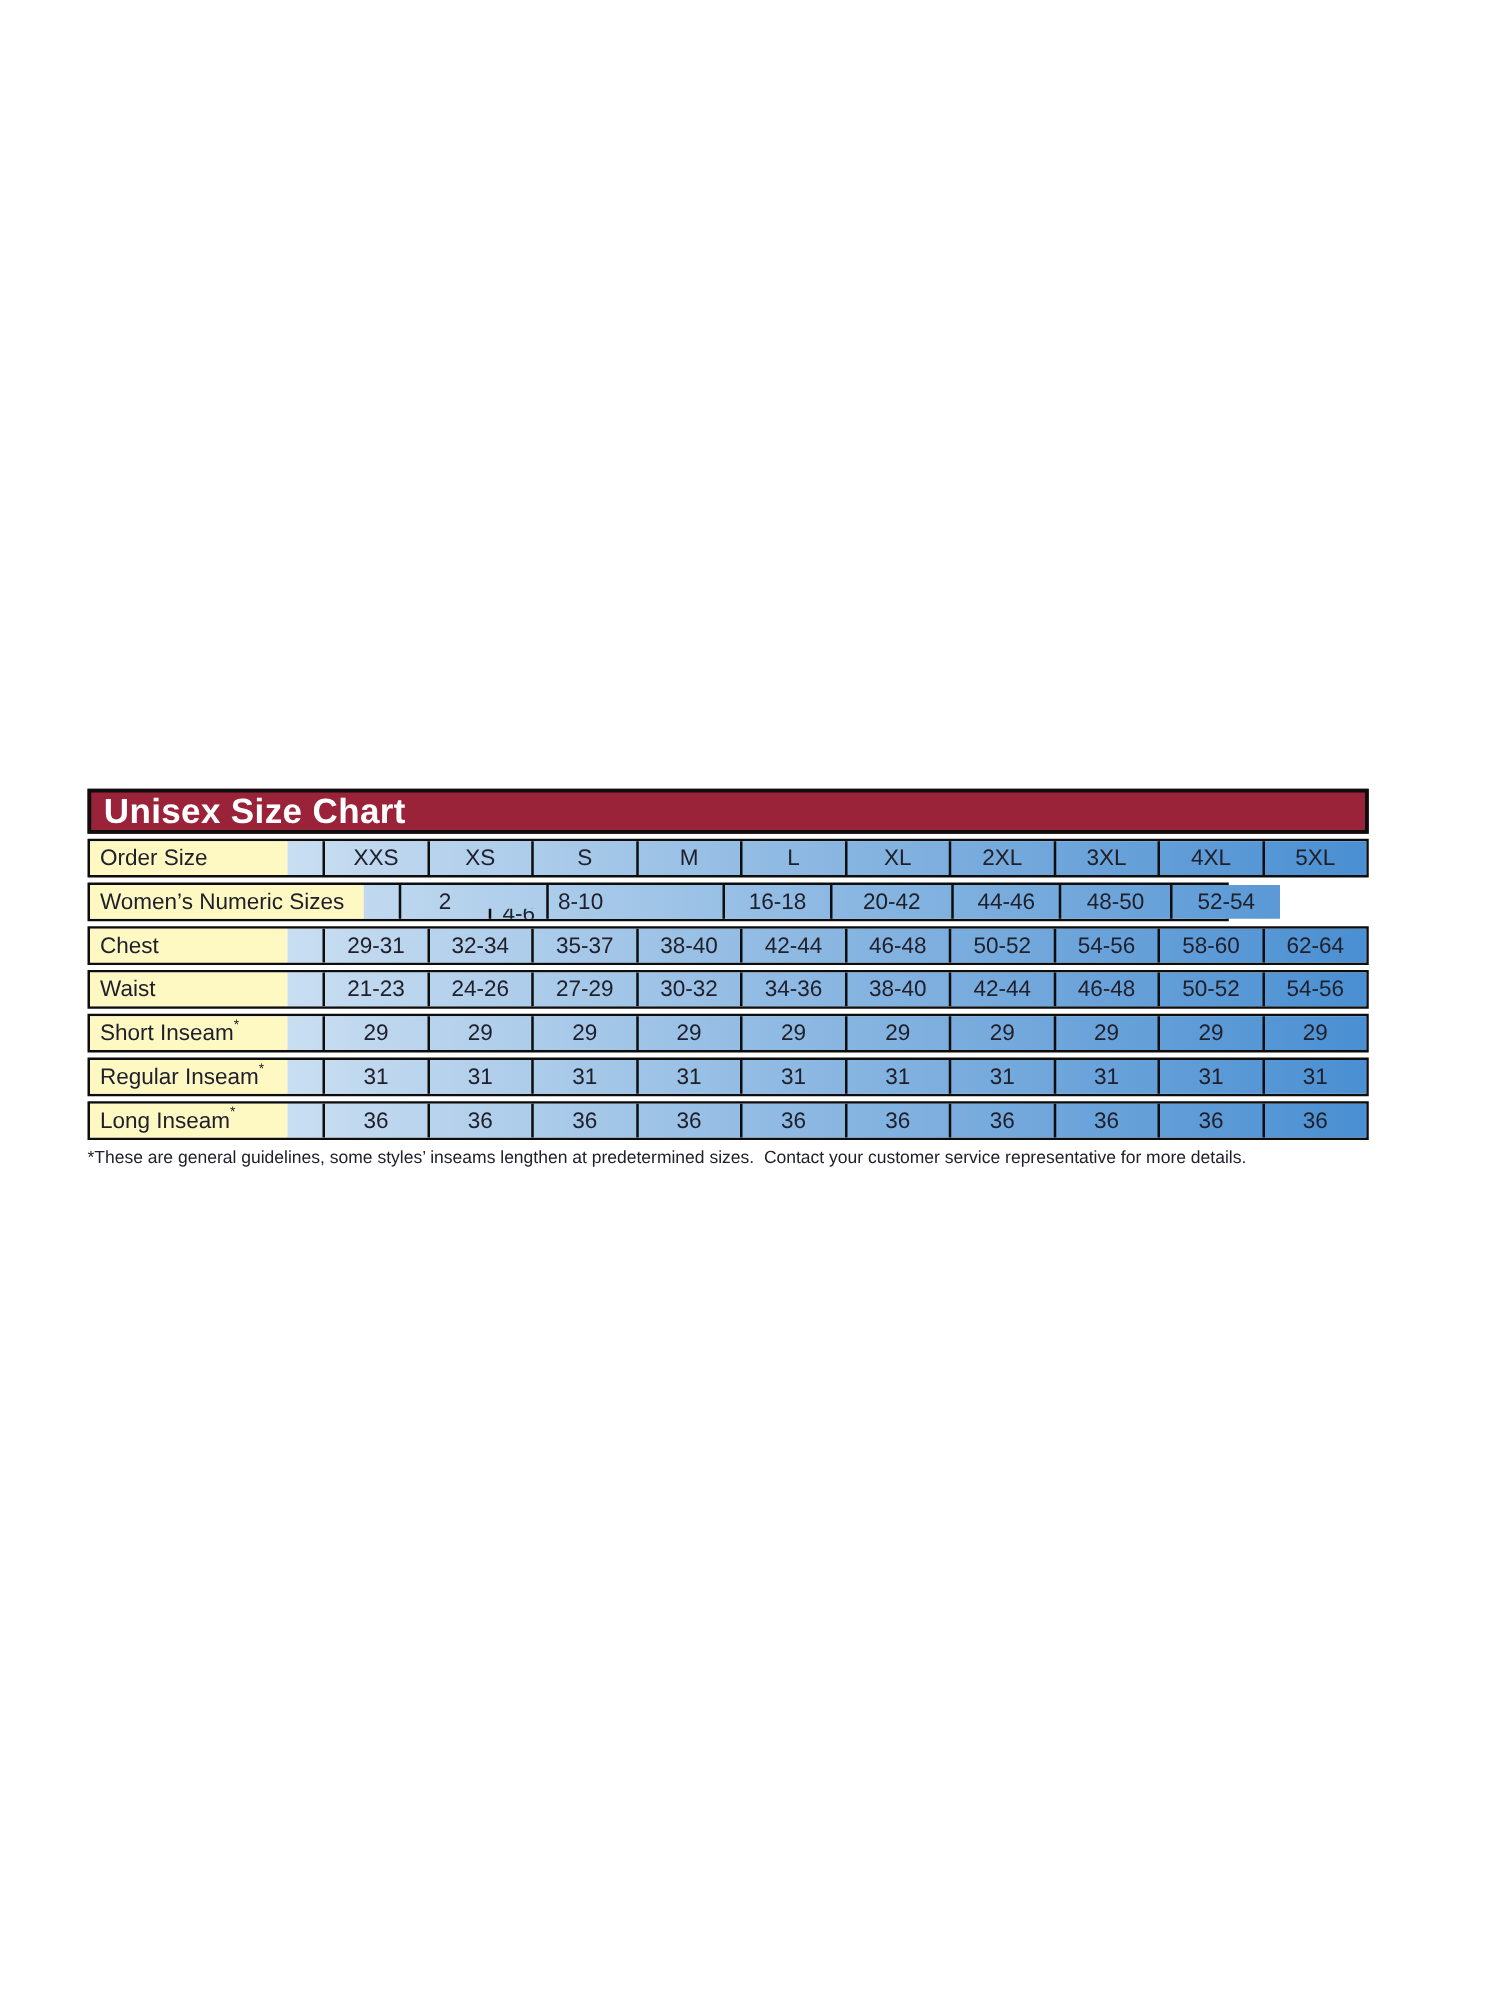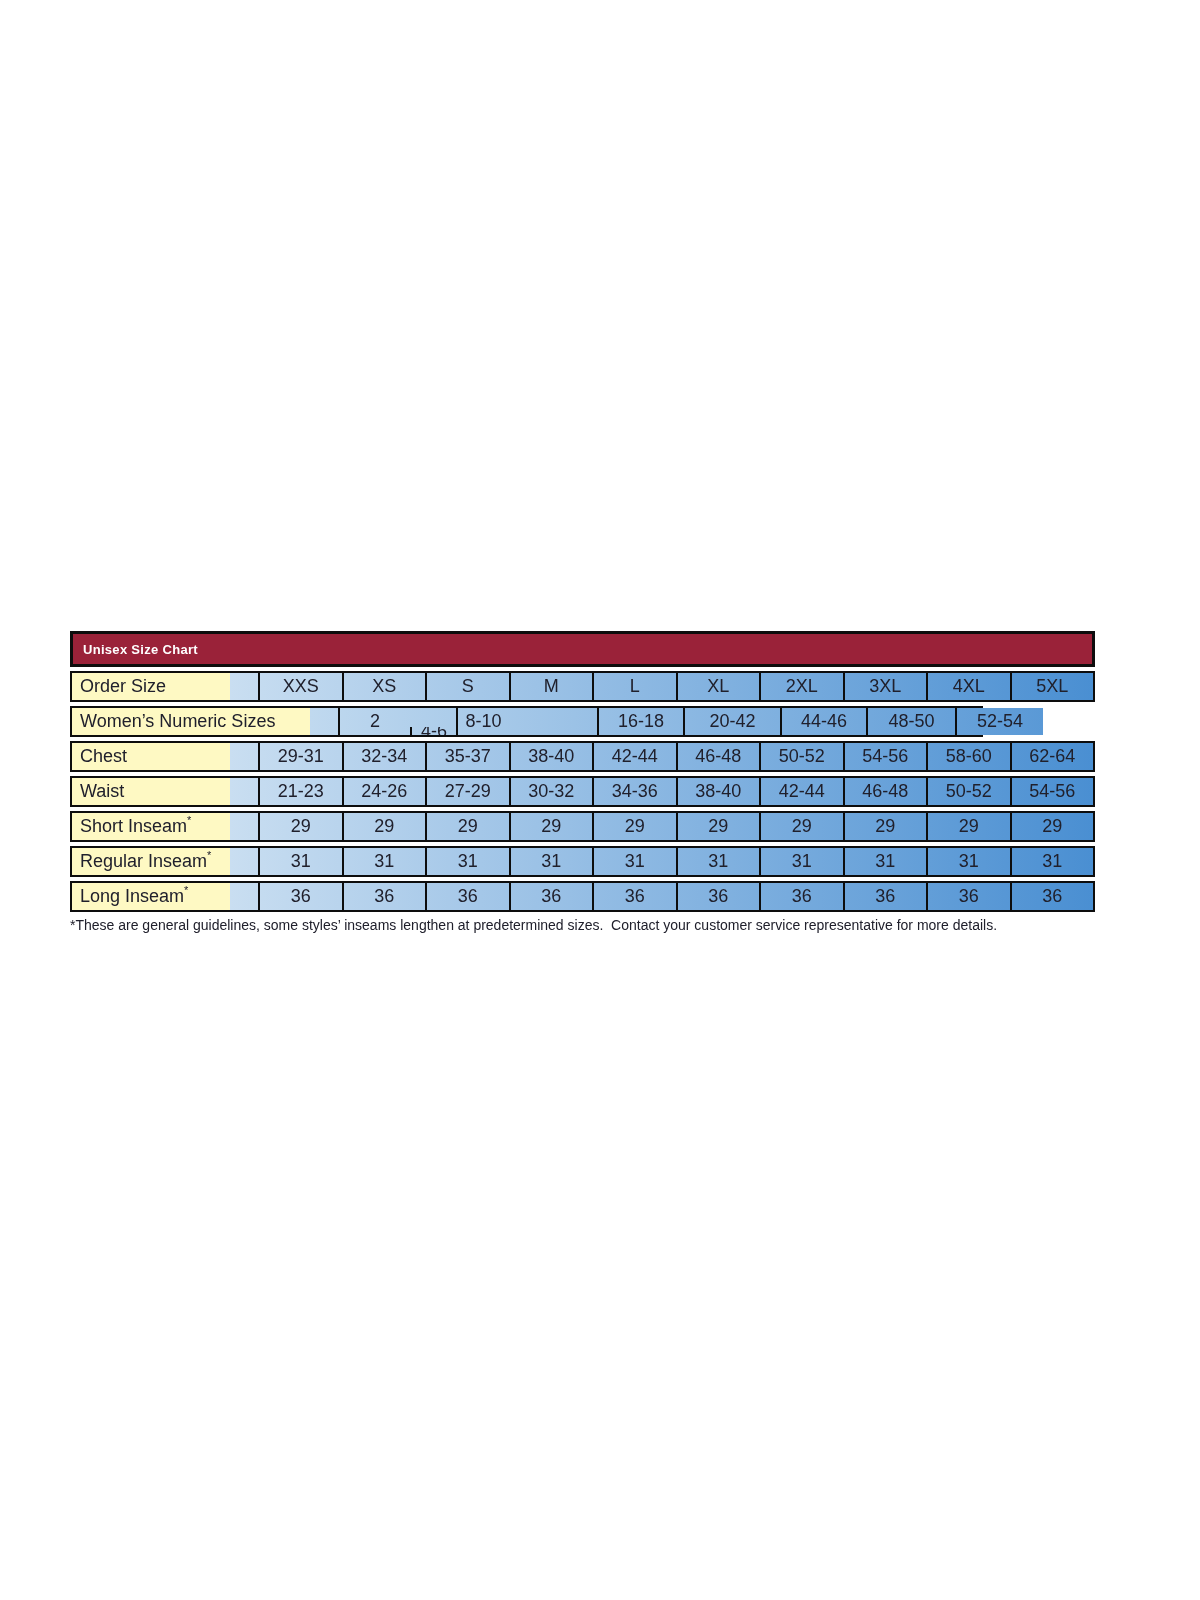--- a/index.html
+++ b/index.html
@@ -20,21 +20,21 @@
     height: 36px;
     background: #9a2239;
     border: 3px solid #0d0d0d;
     display: flex;
     align-items: center;
     padding-left: 10px;
   }
   .title-bar .title-text {
     color: #ffffff;
     font-weight: bold;
-    font-size: 13px;
+    font-size: 28px;
     letter-spacing: 0.3px;
     text-align: right;
   }
   .row {
     display: flex;
     height: 31px;
     border: 2.5px solid #0d0d0d;
     margin-top: 4px;
     background: #ffffff;
     width: 1025px;
@@ -44,21 +44,21 @@
     display: flex;
     align-items: center;
     padding-left: 8px;
     font-size: 18px;
     background: #fef9c3;
     flex: 0 0 auto;
     width: 158px;
     overflow: hidden;
     white-space: nowrap;
   }
-  .row.numeric .label-cell { width: 238px; text-align: right; }
+  .row.numeric .label-cell { width: 219px; text-align: right; }
   .label-cell sup {
     font-size: 11px;
     align-self: flex-start;
     margin-top: 2px;
     line-height: 1;
   }
   .cells {
     display: flex;
     flex: 1;
     background: linear-gradient(90deg, #c9def1, #4a8fd2);

